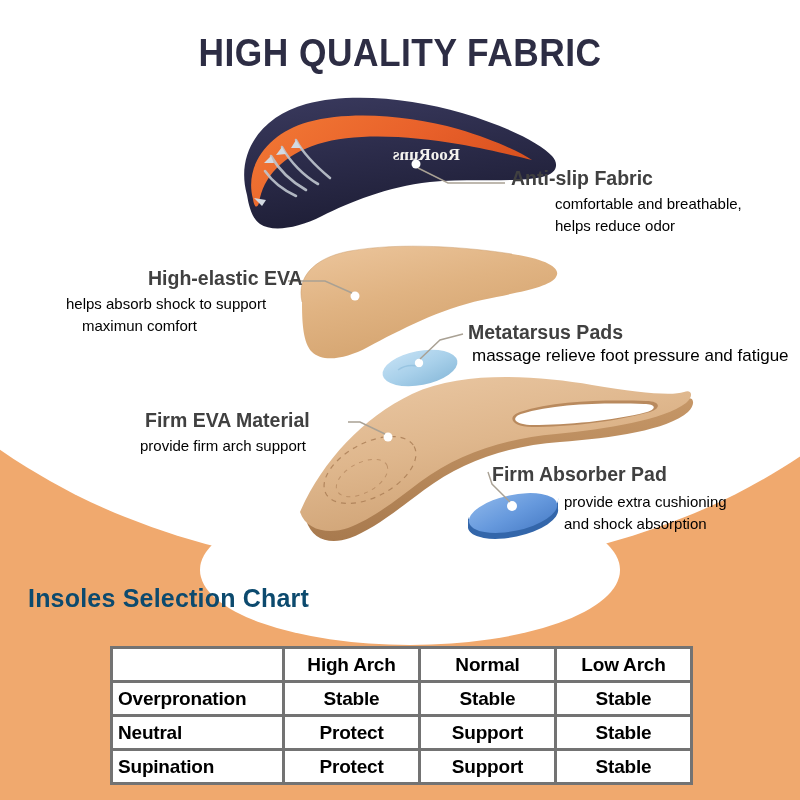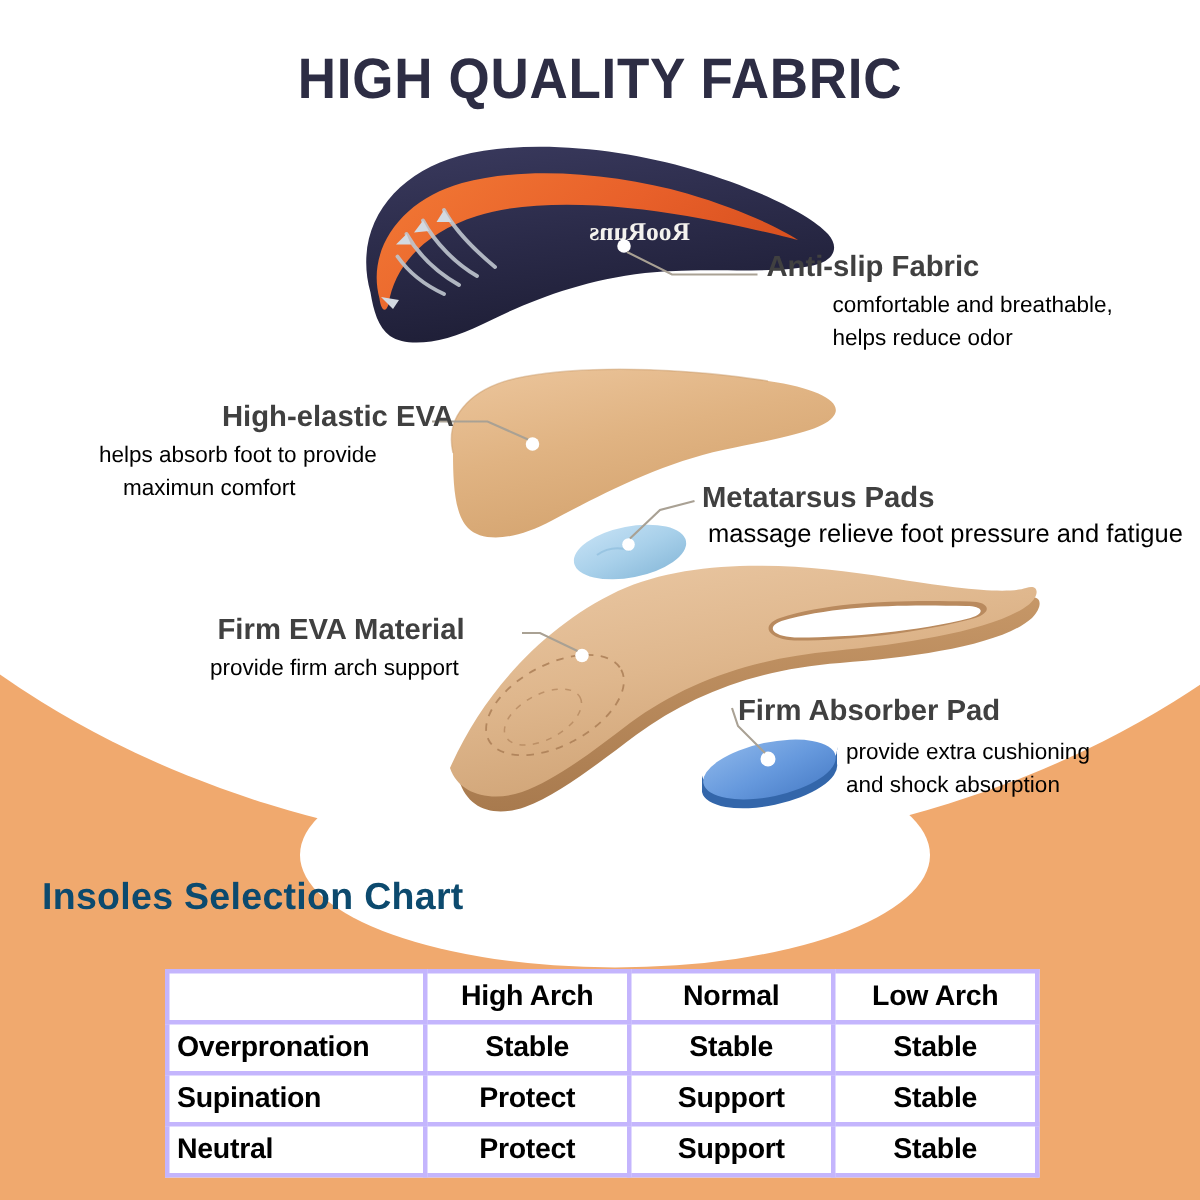--- a/index.html
+++ b/index.html
@@ -86,21 +86,21 @@
   }
 
   #sel-table {
     position:absolute; left:110px; top:646px;
     width:580px;
     border-collapse:collapse;
     background:#FFFFFF;
     table-layout:fixed;
   }
   #sel-table td {
-    border:3px solid #c4b5fd;
+    border:3px solid #737373;
     background:#FFFFFF;
     height:34px;
     font-size:19px;
     font-weight:bold;
     color:#000000;
     text-align:center;
     font-family:"Liberation Sans Narrow","Liberation Sans",sans-serif;
     padding:0 2px;
     letter-spacing:-0.2px;
   }
@@ -271,21 +271,21 @@
   <div class="hd">Anti-slip Fabric</div>
   <div class="bd">
     <div class="l1">comfortable and breathable,</div>
     <div class="l2">helps reduce odor</div>
   </div>
 </div>
 
 <div class="callout" id="c-highelastic">
   <div class="hd">High-elastic EVA</div>
   <div class="bd">
-    <div class="l1">helps absorb foot to provide</div>
+    <div class="l1">helps absorb shock to support</div>
     <div class="l2">maximun comfort</div>
   </div>
 </div>
 
 <div class="callout" id="c-metatarsus">
   <div class="hd">Metatarsus Pads</div>
   <div class="bd">
     <div class="l1">massage relieve foot pressure and fatigue</div>
   </div>
 </div>
@@ -321,25 +321,25 @@
       <td>Normal</td>
       <td>Low Arch</td>
     </tr>
     <tr>
       <td class="rowhead">Overpronation</td>
       <td>Stable</td>
       <td>Stable</td>
       <td>Stable</td>
     </tr>
     <tr>
+      <td class="rowhead">Neutral</td>
+      <td>Protect</td>
+      <td>Support</td>
+      <td>Stable</td>
+    </tr>
+    <tr>
       <td class="rowhead">Supination</td>
       <td>Protect</td>
       <td>Support</td>
       <td>Stable</td>
     </tr>
-    <tr>
-      <td class="rowhead">Neutral</td>
-      <td>Protect</td>
-      <td>Support</td>
-      <td>Stable</td>
-    </tr>
   </tbody>
 </table>
 
 </body></html>

